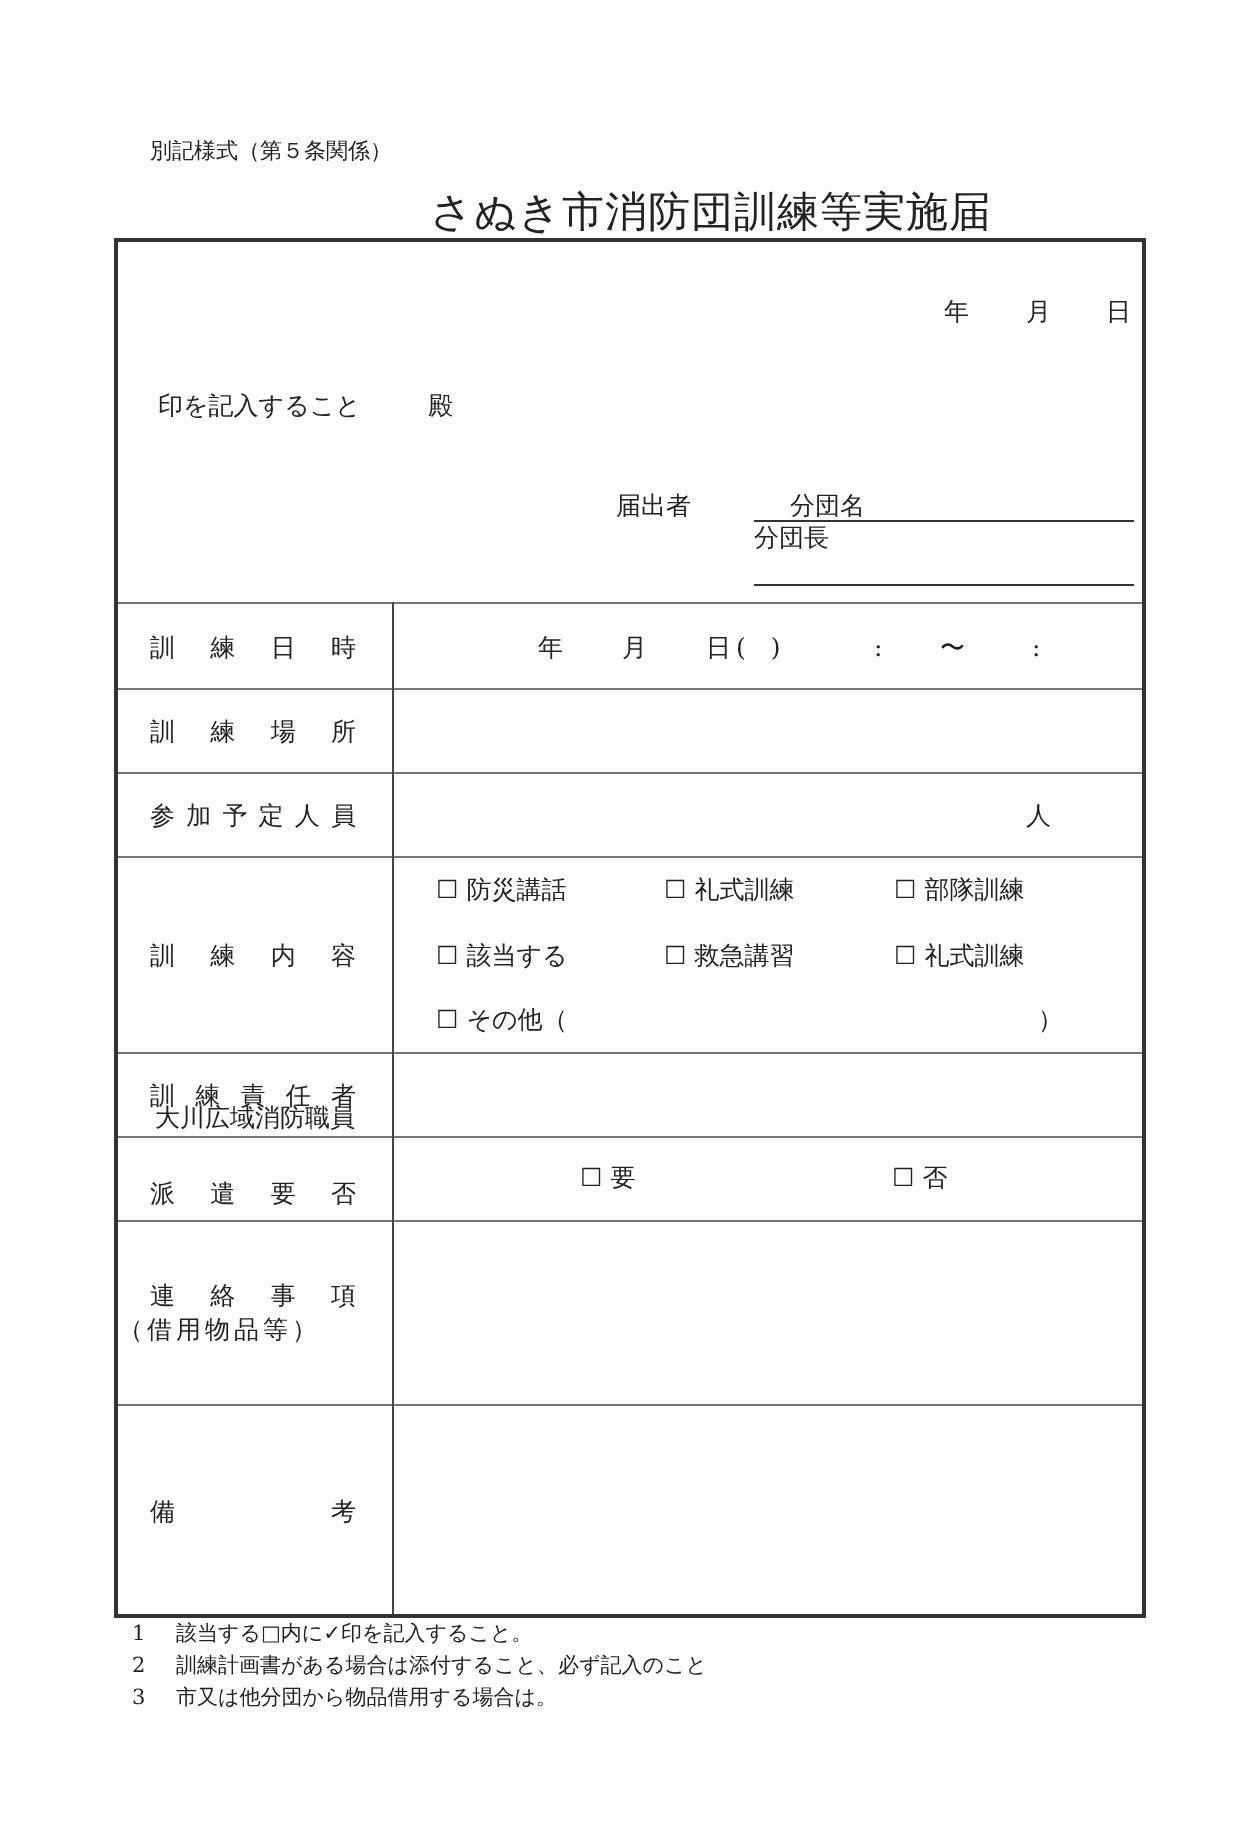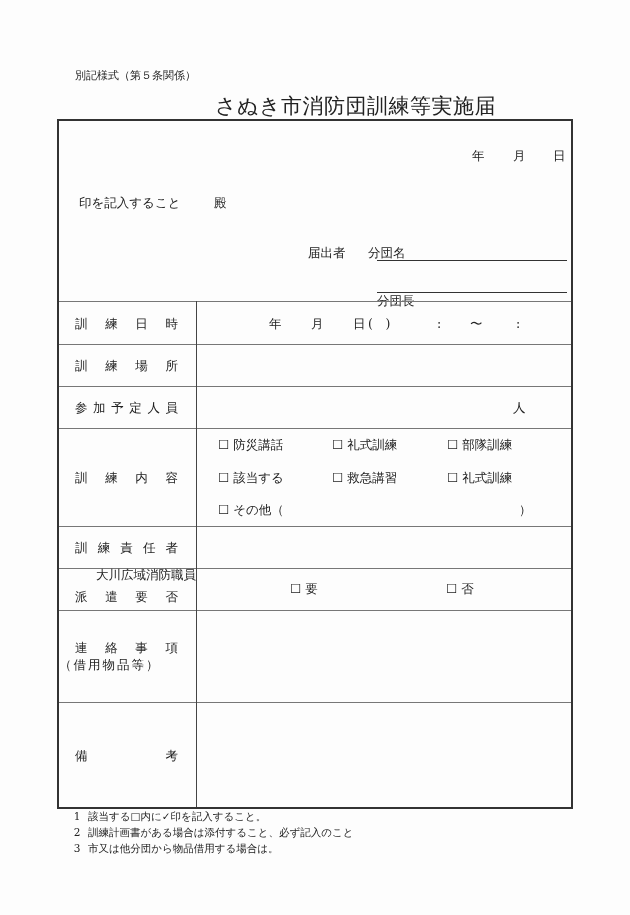--- a/index.html
+++ b/index.html
@@ -9,42 +9,42 @@
   .form-ref { left:64px; top:68px; font-size:11px;margin-left:11px; }
   .title { left:215px; top:92px; font-size:21px; letter-spacing:0.5px; }
   .frame { position:absolute; left:57px; top:119px; width:512px; height:686px;
            border:2px solid #333; box-sizing:content-box; }
   .hline { position:absolute; left:0; width:512px; height:0; border-top:1.5px solid #777; }
   .vline { position:absolute; left:137px; width:0; border-left:1.5px solid #444; }
   .txt { position:absolute; font-size:12.5px; white-space:nowrap; }
   .lbl { position:absolute; left:0; width:137px; font-size:12.5px; }
   .spaced { display:flex; justify-content:space-between; padding:0 18px 0 16px; box-sizing:border-box; }
   .uline { position:absolute; border-bottom:1px solid #333; }
-  .notes { position:absolute; left:66px; font-size:10.5px; white-space:nowrap;text-align:center; }
+  .notes { position:absolute; left:66px; font-size:10.5px; white-space:nowrap; }
   .notes span.num { display:inline-block; width:22px; }
 </style>
 </head>
 <body>
 
 <div class="abs form-ref">別記様式（第５条関係）</div>
 <div class="abs title">さぬき市消防団訓練等実施届</div>
 
 <div class="frame">
 
   <span class="txt" style="left:413px;top:27px">年</span>
   <span class="txt" style="left:454px;top:27px">月</span>
   <span class="txt" style="left:494px;top:27px">日</span>
 
   <span class="txt" style="left:20px;top:74px">印を記入すること</span>
   <span class="txt" style="left:155px;top:74px">殿</span>
 
   <span class="txt" style="left:249px;top:124px">届出者</span>
-  <span class="txt" style="left:309px;top:124px">分団名</span>
+  <span class="txt" style="left:336px;top:124px">分団名</span>
   <div class="uline" style="left:318px;top:139px;width:190px"></div>
-  <span class="txt" style="left:318px;top:172px">分団長</span>
+  <span class="txt" style="left:318px;top:140px">分団長</span>
   <div class="uline" style="left:318px;top:171px;width:190px"></div>
 
   <div class="hline" style="top:180px"></div>
   <div class="hline" style="top:223px"></div>
   <div class="hline" style="top:265px"></div>
   <div class="hline" style="top:307px"></div>
   <div class="hline" style="top:405px"></div>
   <div class="hline" style="top:447px"></div>
   <div class="hline" style="top:489px"></div>
   <div class="hline" style="top:581px"></div>
@@ -117,21 +117,21 @@
 
   <div class="lbl spaced" style="top:419px">
     <span>訓</span>
       <span>練</span>
       <span>責</span>
       <span>任</span>
       <span>者</span>
   </div>
   <div style="position:absolute;left:139px;top:406px;width:373px;height:41px;"></div>
 
-  <div class="lbl" style="top:446px;text-align:right">大川広域消防職員</div>
+  <div class="lbl" style="top:430px;text-align:center">大川広域消防職員</div>
   <div class="lbl spaced" style="top:468px">
     <span>派</span>
       <span>遣</span>
       <span>要</span>
       <span>否</span>
   </div>
   <div class="txt" style="left:231px;top:460px">
     <span>☐</span> <span>要</span>
   </div>
   <div class="txt" style="left:387px;top:460px">

